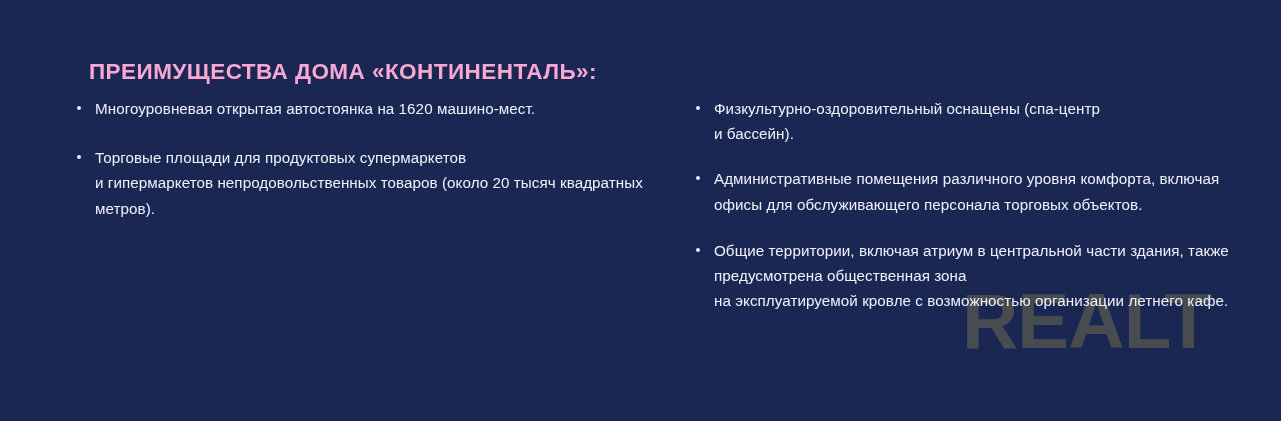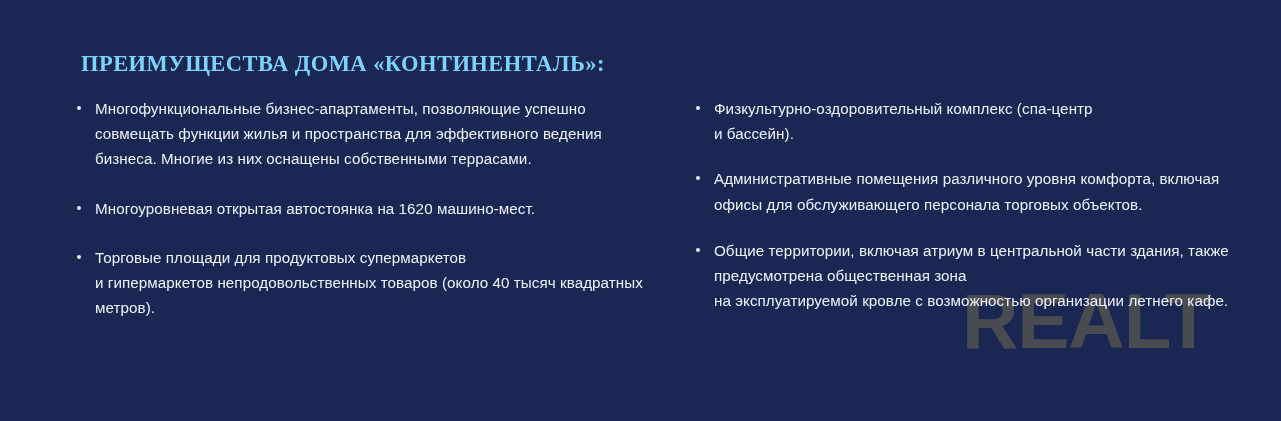--- a/index.html
+++ b/index.html
@@ -40,28 +40,27 @@
     z-index: 1;
     pointer-events: none;
     user-select: none;
   }
 
   
   .page-title {
     position: absolute;
     left: 77px;
     top: 47px;
-    margin: 4px;
+    margin: 12px;
     font-size: 22.5px;
     font-weight: 700;
     letter-spacing: 0.45px;
-    color: #7dd3fc;
+    color: #f9a8d4;
     z-index: 3;
     white-space: nowrap;
-    font-family: Liberation Serif, serif;
   }
 
   
   .columns {
     position: absolute;
     left: 0;
     top: 96px;
     width: 1281px;
     z-index: 3;
   }
@@ -123,39 +122,35 @@
   <div class="watermark">REALT</div>
 
   <h1 class="page-title">ПРЕИМУЩЕСТВА ДОМА «КОНТИНЕНТАЛЬ»:</h1>
 
   <div class="columns">
 
     <div class="column column-left">
       <ul class="bullet-list">
         <li class="bullet-item">
           <span class="bullet-dot"></span>
-          <span class="bullet-text">Многофункциональные бизнес-апартаменты, позволяющие успешно совмещать функции жилья и пространства для эффективного ведения бизнеса. Многие из них оснащены собственными террасами.</span>
-        </li>
-        <li class="bullet-item">
-          <span class="bullet-dot"></span>
           <span class="bullet-text">Многоуровневая открытая автостоянка на 1620 машино-мест.</span>
         </li>
         <li class="bullet-item">
           <span class="bullet-dot"></span>
           <span class="bullet-text">Торговые площади для продуктовых супермаркетов
-и гипермаркетов непродовольственных товаров (около 40 тысяч квадратных метров).</span>
+и гипермаркетов непродовольственных товаров (около 20 тысяч квадратных метров).</span>
         </li>
       </ul>
     </div>
 
     <div class="column column-right">
       <ul class="bullet-list">
         <li class="bullet-item">
           <span class="bullet-dot"></span>
-          <span class="bullet-text">Физкультурно-оздоровительный комплекс (спа-центр
+          <span class="bullet-text">Физкультурно-оздоровительный оснащены (спа-центр
 и бассейн).</span>
         </li>
         <li class="bullet-item">
           <span class="bullet-dot"></span>
           <span class="bullet-text">Административные помещения различного уровня комфорта, включая офисы для обслуживающего персонала торговых объектов.</span>
         </li>
         <li class="bullet-item">
           <span class="bullet-dot"></span>
           <span class="bullet-text">Общие территории, включая атриум в центральной части здания, также предусмотрена общественная зона
 на эксплуатируемой кровле с возможностью организации летнего кафе.</span>

